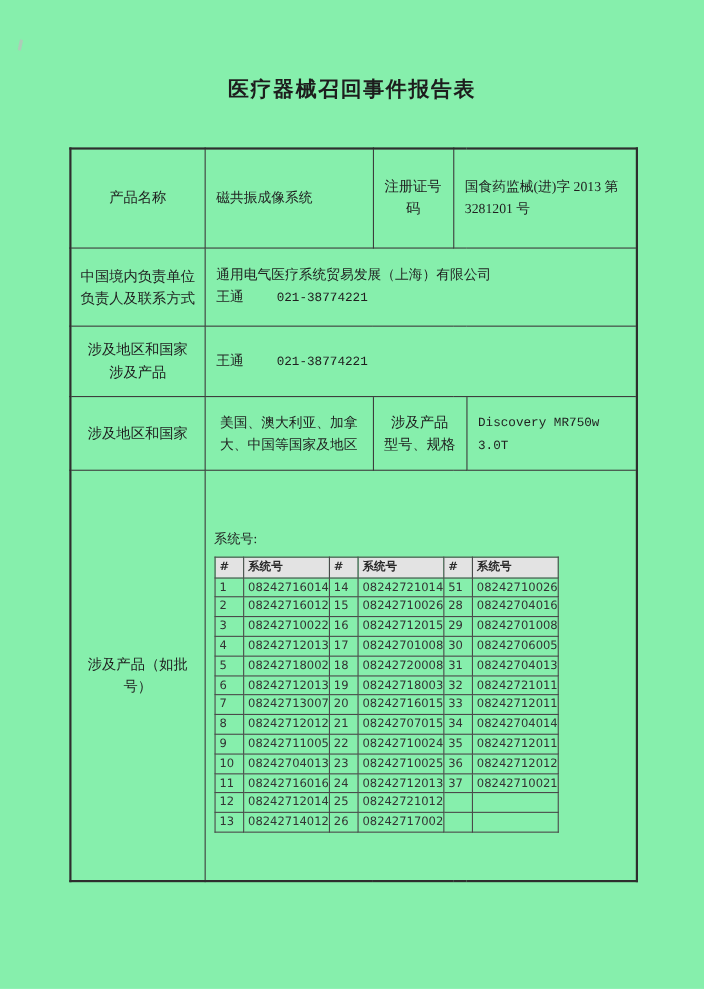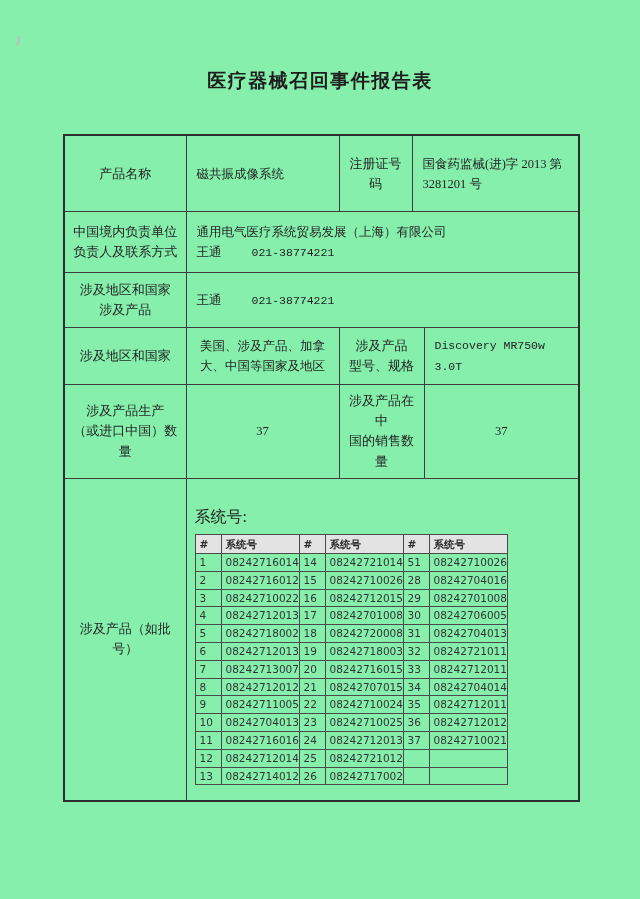--- a/index.html
+++ b/index.html
@@ -44,21 +44,21 @@
     padding:2px 4px; line-height:1.55;
   }
   td.val {
     font-size:12.5px; padding:4px 10px; line-height:1.6; color:#1f1f1f;
   }
   td.val.center { text-align:center; padding:4px 6px; }
   .mono { font-family:"Liberation Mono", monospace; font-size:11.5px; letter-spacing:0; }
   .gap { display:inline-block; width:30px; }
   .lbl .line { display:block; }
   td.id-cell { vertical-align:top; padding:8px 0 0 8px; }
-  .sn-label { font-size:16px; margin:2px 0 5px 0; color:#1f1f1f; }
+  .sn-label { font-size:12px; margin:2px 0 5px 0; color:#1f1f1f; }
   table.sn-table {
     border-collapse:collapse; table-layout:fixed; width:312px;
     font-family:"DejaVu Sans", sans-serif;
   }
   table.sn-table th, table.sn-table td {
     border:1px solid #4a4a4a;
     font-size:10.5px; height:15.6px;
     padding:0 4px; color:#333;
     white-space:nowrap; overflow:hidden;
   }
@@ -112,42 +112,30 @@
         <span class="line">涉及产品</span>
       </td>
       <td class="val" colspan="4">
         <span>王通</span><span class="gap"></span><span class="mono">021-38774221</span>
       </td>
     </tr>
 
 
     <tr class="r6">
       <td class="lbl">涉及地区和国家</td>
-      <td class="val center">美国、涉及产品、加拿大、中国等国家及地区</td>
+      <td class="val center">美国、澳大利亚、加拿大、中国等国家及地区</td>
       <td class="lbl" colspan="2">
         <span class="line">涉及产品</span>
         <span class="line">型号、规格</span>
       </td>
       <td class="val">
         <span class="mono">Discovery MR750w 3.0T</span>
       </td>
     </tr>
 
-    <tr class="r7">
-      <td class="lbl">
-        <span class="line">涉及产品生产</span>
-        <span class="line">（或进口中国）数量</span>
-      </td>
-      <td class="val center">37</td>
-      <td class="lbl" colspan="2">
-        <span class="line">涉及产品在中</span>
-        <span class="line">国的销售数量</span>
-      </td>
-      <td class="val center">37</td>
-    </tr>
 
     <tr class="r8">
       <td class="lbl">涉及产品（如批号）</td>
       <td class="val id-cell" colspan="4">
         <div class="sn-label">系统号:</div>
         <table class="sn-table">
           <colgroup>
             <col class="c-idx">
                 <col class="c-num">
                 <col class="c-idx">

